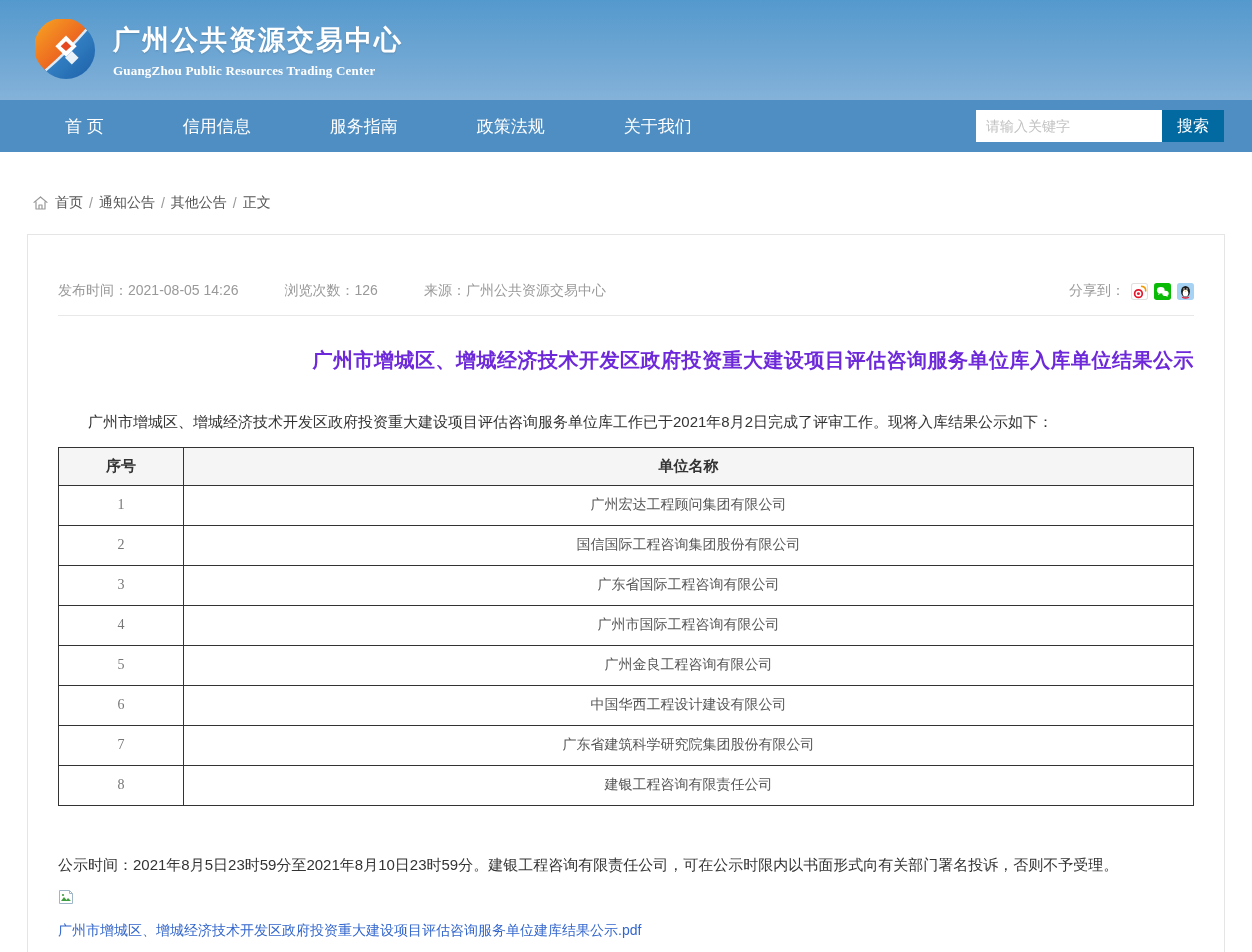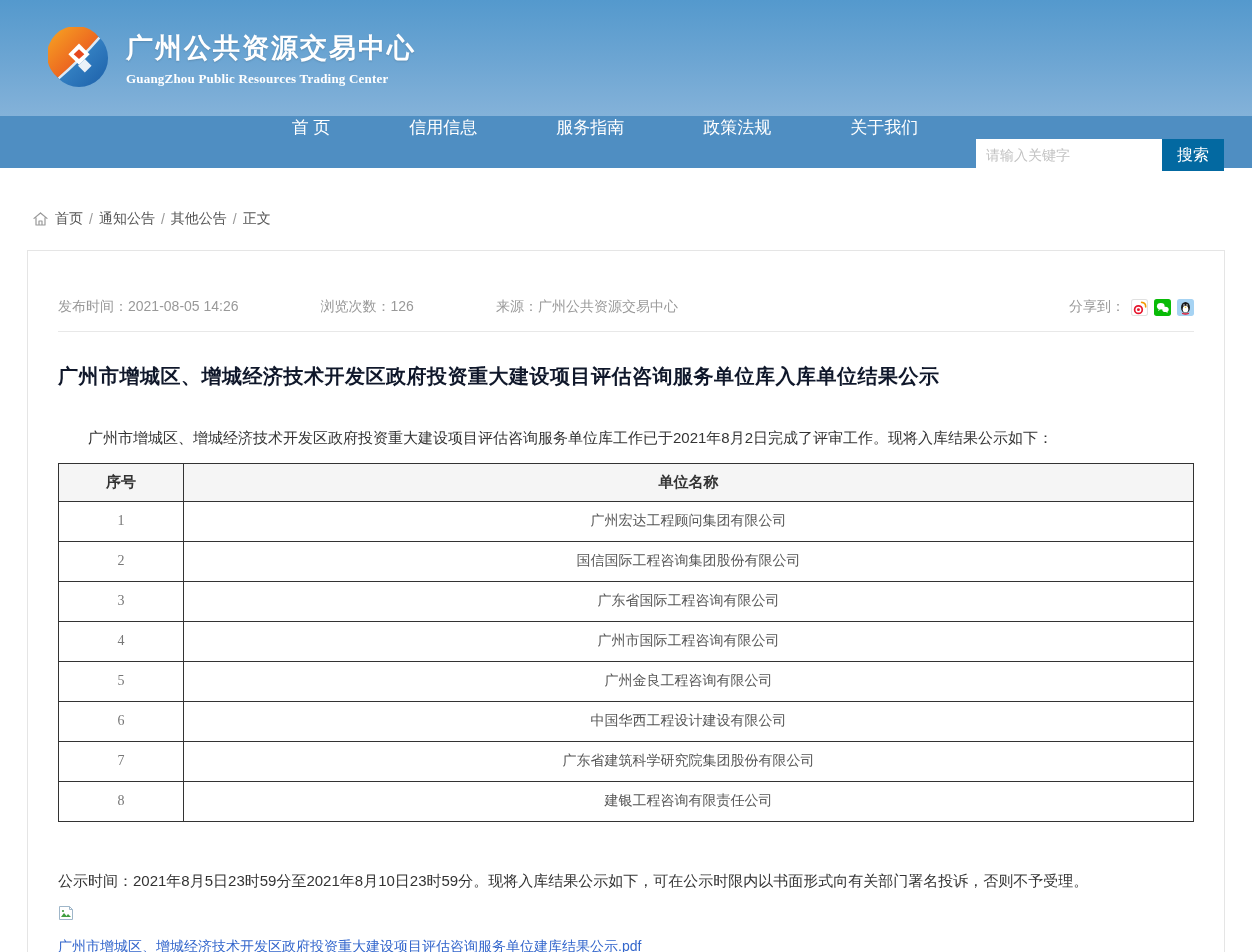--- a/index.html
+++ b/index.html
@@ -3,31 +3,31 @@
 <meta charset="utf-8">
 <style>
   * { margin:0; padding:0; box-sizing:border-box; }
   body {
     width:1252px; min-height:952px; background:#ffffff;
     font-family:"Liberation Sans","DejaVu Sans",sans-serif;
     color:#333;
   }
   
   .site-header {
-    height:116px;
+    height:100px;
     background:linear-gradient(180deg,#5499cd 0%,#6ea6d3 55%,#84b2d9 100%);
-    display:flex; align-items:center; padding-left:48px;
+    display:flex; align-items:center; padding-left:35px;
   }
   .logo-wrap { width:62px; height:62px; margin-right:16px; flex:none; }
   .brand-cn { color:#fff; font-size:27px; font-weight:bold; letter-spacing:2px; text-shadow:0 1px 2px rgba(0,0,0,.15); }
   .brand-en { color:#fff; font-size:13px; font-weight:bold; margin-top:5px; letter-spacing:.2px;font-family:Liberation Serif, serif; }
   
   .main-nav {
     height:52px; background:#4f8ec2;
-    display:flex; align-items:center; padding:0 28px 0 65px;flex-direction:column;
+    display:flex; align-items:center; padding:0 28px 0 65px;
   }
   .nav-items { display:flex; align-items:center; }
   .nav-item {
     color:#fff; font-size:17px; margin-right:79px; cursor:pointer; white-space:nowrap;
   }
   .search-box { margin-left:auto; display:flex; height:32px; }
   .search-input {
     width:186px; height:32px; border:none; outline:none;
     padding:0 10px; font-size:14px; color:#1d4ed8;
     font-family:"Liberation Sans","DejaVu Sans",sans-serif;
@@ -46,28 +46,28 @@
   .breadcrumb .home-ico { margin-right:7px; display:inline-flex; }
   .crumb { color:#555; cursor:pointer; }
   .crumb-sep { color:#999; margin:0 6px; }
   
   .card {
     margin:0 27px; border:1px solid #e5e5e5;
     min-height:736px; padding:0 30px 40px 30px; background:#fff;
   }
   .meta-row {
     display:flex; align-items:center;
-    padding-top:47px; color:#999; font-size:14px;gap:36px;
+    padding-top:47px; color:#999; font-size:14px;
   }
   .meta-item { margin-right:46px; white-space:nowrap; }
   .share { margin-left:auto; display:flex; align-items:center; color:#999; }
   .share-ico { margin-left:6px; display:inline-flex; cursor:pointer; }
   .meta-divider { border-bottom:1px solid #e8e8e8; margin-top:15px; }
   .article-title {
-    text-align:left; font-size:20px; font-weight:bold; color:#0f172a;
+    text-align:right; font-size:20px; font-weight:bold; color:#6d28d9;
     margin-top:31px; letter-spacing:.5px;
   }
   .article-intro {
     margin-top:37px; font-size:15px; color:#333;
     text-indent:2em; line-height:1.5;
   }
   
   .result-table { width:100%; border-collapse:collapse; margin-top:13px;padding-left:44px; }
   .result-table th, .result-table td { border:1px solid #333; text-align:center; }
   .result-table th { height:38px; background:#f5f5f5; font-size:15px; font-weight:bold; color:#333; }
@@ -221,21 +221,21 @@
         <td class="cell-no">7</td>
         <td>广东省建筑科学研究院集团股份有限公司</td>
       </tr>
       <tr>
         <td class="cell-no">8</td>
         <td>建银工程咨询有限责任公司</td>
       </tr>
     </tbody>
   </table>
 
-  <p class="notice">公示时间：2021年8月5日23时59分至2021年8月10日23时59分。现将入库结果公示如下，可在公示时限内以书面形式向有关部门署名投诉，否则不予受理。</p>
+  <p class="notice">公示时间：2021年8月5日23时59分至2021年8月10日23时59分。建银工程咨询有限责任公司，可在公示时限内以书面形式向有关部门署名投诉，否则不予受理。</p>
 
   <span class="broken-img">
     <svg width="16" height="16" viewBox="0 0 16 16">
       <path d="M1.5 1.5 h10 l3 3 v10 h-13 z" fill="#ffffff" stroke="#9fb6c9"></path>
       <path d="M11.5 1.5 v3 h3" fill="none" stroke="#9fb6c9"></path>
       <path d="M3 12 l3-4 2.5 3 1.5-2 3 3 z" fill="#3f9e3f"></path>
       <circle cx="5" cy="6" r="1.1" fill="#3f9e3f"></circle>
     </svg>
   </span>
 

